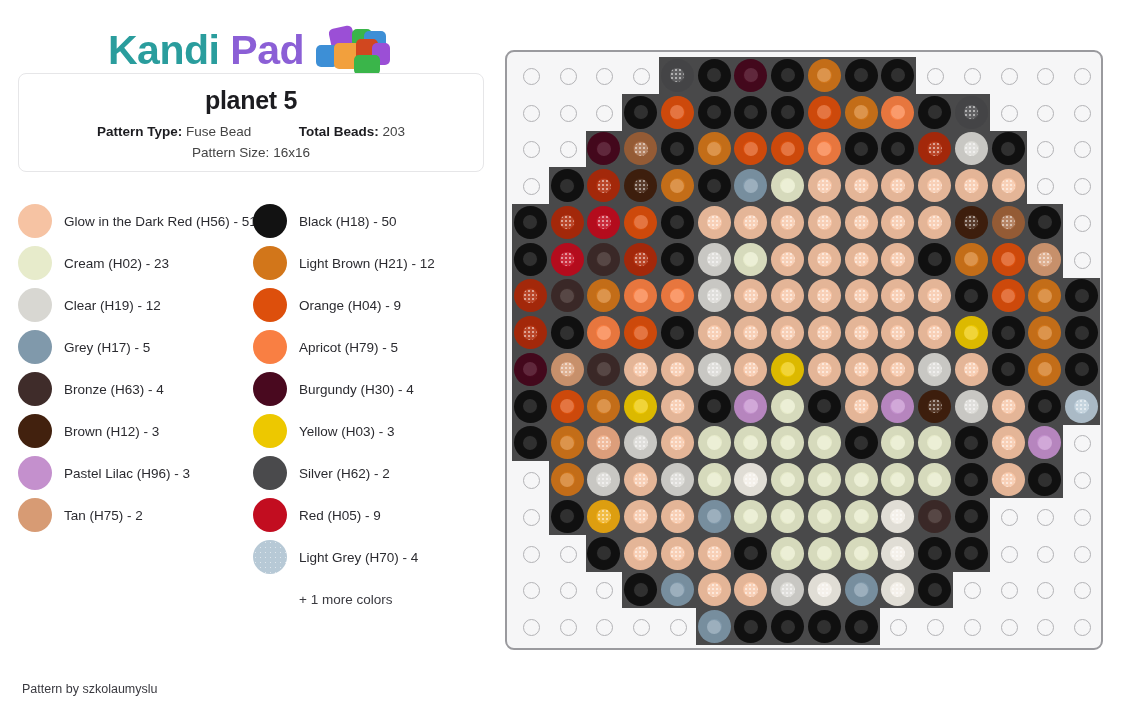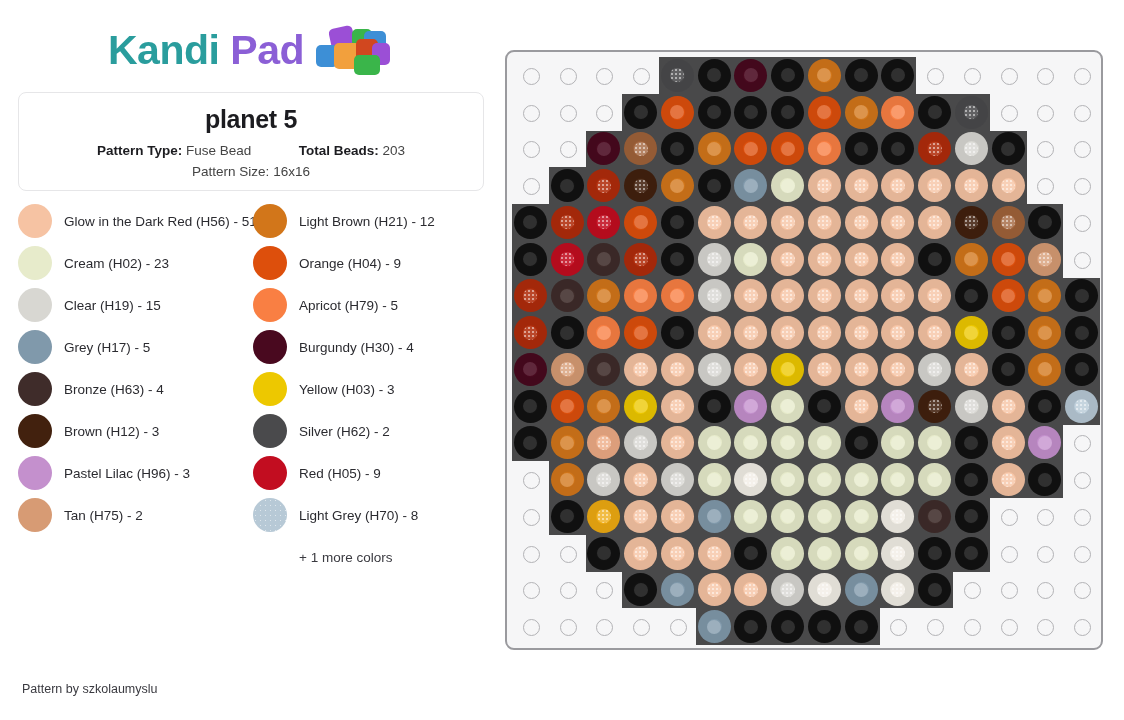--- a/index.html
+++ b/index.html
@@ -22,21 +22,21 @@
   .logo-text {
     font-size: 41px; font-weight: 700; letter-spacing: -0.5px;
     white-space: nowrap; line-height: 1;
   }
   .logo-text .k1 { color: #2a9d9d; }
   .logo-text .k2 { color: #8b5fd6; }
   .logo-beads { position: relative; width: 78px; height: 50px; }
   .bd { position: absolute; border-radius: 5px; }
 
   .info-card {
-    position: absolute; left: 18px; top: 92px; width: 466px; height: 99px;
+    position: absolute; left: 18px; top: 73px; width: 466px; height: 99px;
     background: #fff; border: 1px solid #e6e6e8; border-radius: 8px;
     display: flex; flex-direction: column; align-items: center;
     padding-top: 12px;
   }
   .info-title { font-size: 25px; font-weight: 700; color: #1c1c20; letter-spacing: -0.3px; }
   .info-row { margin-top: 9px; font-size: 13.5px; color: #444; }
   .info-row .lbl { font-weight: 700; color: #1c1c20; }
   .info-row .sep { display: inline-block; width: 40px; }
   .info-row2 { margin-top: 6px; font-size: 13.5px; color: #444; }
 
@@ -154,21 +154,21 @@
           <div class="legend-item">
             <div class="swatch" style="background: rgb(246, 195, 163);"></div>
             <div class="legend-label">Glow in the Dark Red (H56) - 51</div>
           </div>
           <div class="legend-item">
             <div class="swatch" style="background: rgb(231, 235, 203);"></div>
             <div class="legend-label">Cream (H02) - 23</div>
           </div>
           <div class="legend-item">
             <div class="swatch" style="background: rgb(216, 215, 210);"></div>
-            <div class="legend-label">Clear (H19) - 15</div>
+            <div class="legend-label">Clear (H19) - 12</div>
           </div>
           <div class="legend-item">
             <div class="swatch" style="background: rgb(128, 153, 171);"></div>
             <div class="legend-label">Grey (H17) - 5</div>
           </div>
           <div class="legend-item">
             <div class="swatch" style="background: rgb(63, 44, 42);"></div>
             <div class="legend-label">Bronze (H63) - 4</div>
           </div>
           <div class="legend-item">
@@ -179,20 +179,24 @@
             <div class="swatch" style="background: rgb(196, 144, 205);"></div>
             <div class="legend-label">Pastel Lilac (H96) - 3</div>
           </div>
           <div class="legend-item">
             <div class="swatch" style="background: rgb(215, 155, 116);"></div>
             <div class="legend-label">Tan (H75) - 2</div>
           </div>
         </div>
       <div class="legend-col" id="legend-right">
           <div class="legend-item">
+            <div class="swatch" style="background: rgb(18, 18, 18);"></div>
+            <div class="legend-label">Black (H18) - 50</div>
+          </div>
+          <div class="legend-item">
             <div class="swatch" style="background: rgb(210, 118, 26);"></div>
             <div class="legend-label">Light Brown (H21) - 12</div>
           </div>
           <div class="legend-item">
             <div class="swatch" style="background: rgb(221, 79, 12);"></div>
             <div class="legend-label">Orange (H04) - 9</div>
           </div>
           <div class="legend-item">
             <div class="swatch" style="background: rgb(249, 127, 67);"></div>
             <div class="legend-label">Apricot (H79) - 5</div>
@@ -208,21 +212,21 @@
           <div class="legend-item">
             <div class="swatch" style="background: rgb(74, 74, 76);"></div>
             <div class="legend-label">Silver (H62) - 2</div>
           </div>
           <div class="legend-item">
             <div class="swatch" style="background: rgb(194, 13, 32);"></div>
             <div class="legend-label">Red (H05) - 9</div>
           </div>
           <div class="legend-item">
             <div class="swatch dotted" style="background: radial-gradient(rgba(255, 255, 255, 0.55) 22%, transparent 23%) 0% 0% / 5px 5px rgb(183, 201, 214);"></div>
-            <div class="legend-label">Light Grey (H70) - 8</div>
+            <div class="legend-label">Light Grey (H70) - 4</div>
           </div>
           <div class="more-colors">+ 1 more colors</div>
         </div>
     </div>
   </div>
 
   <div class="grid-panel">
     <div class="bead-grid" id="bead-grid">
         <div class="cell empty"></div>
         <div class="cell empty"></div>

